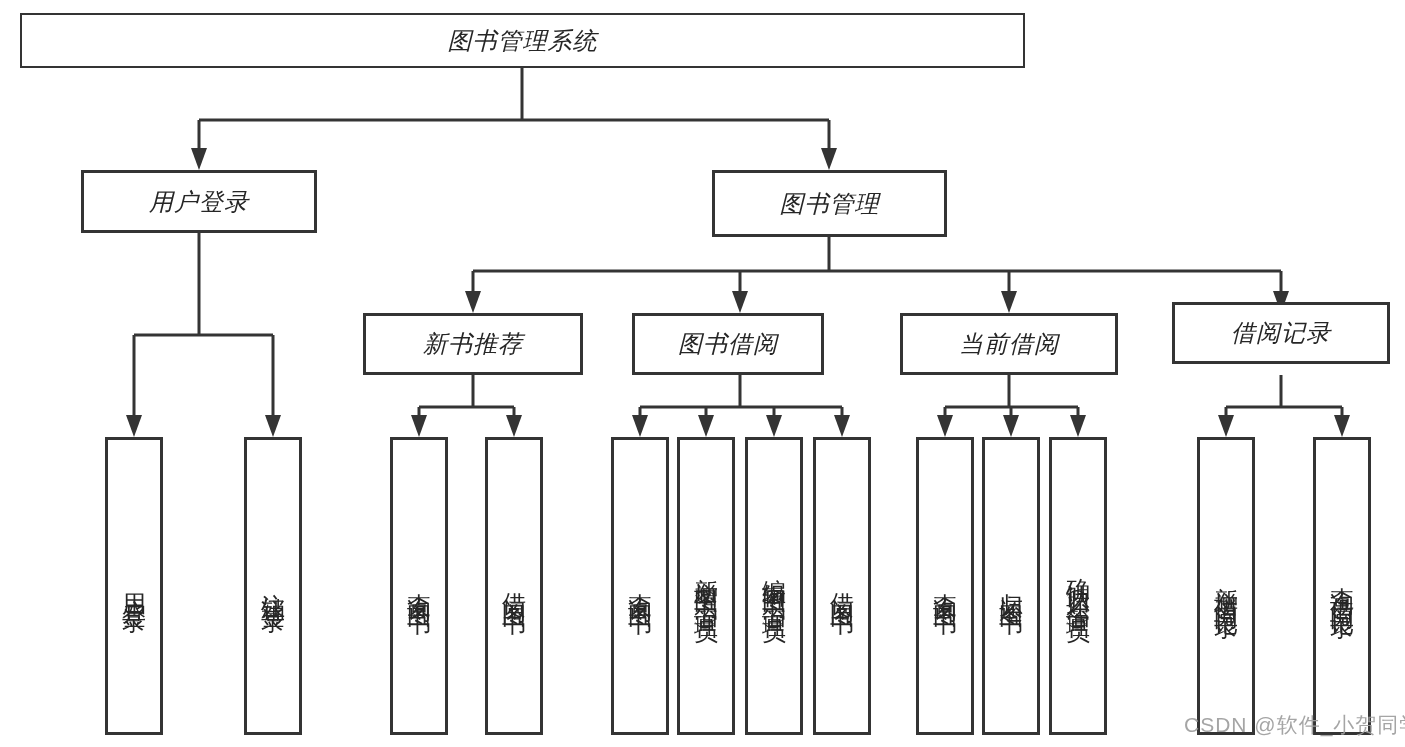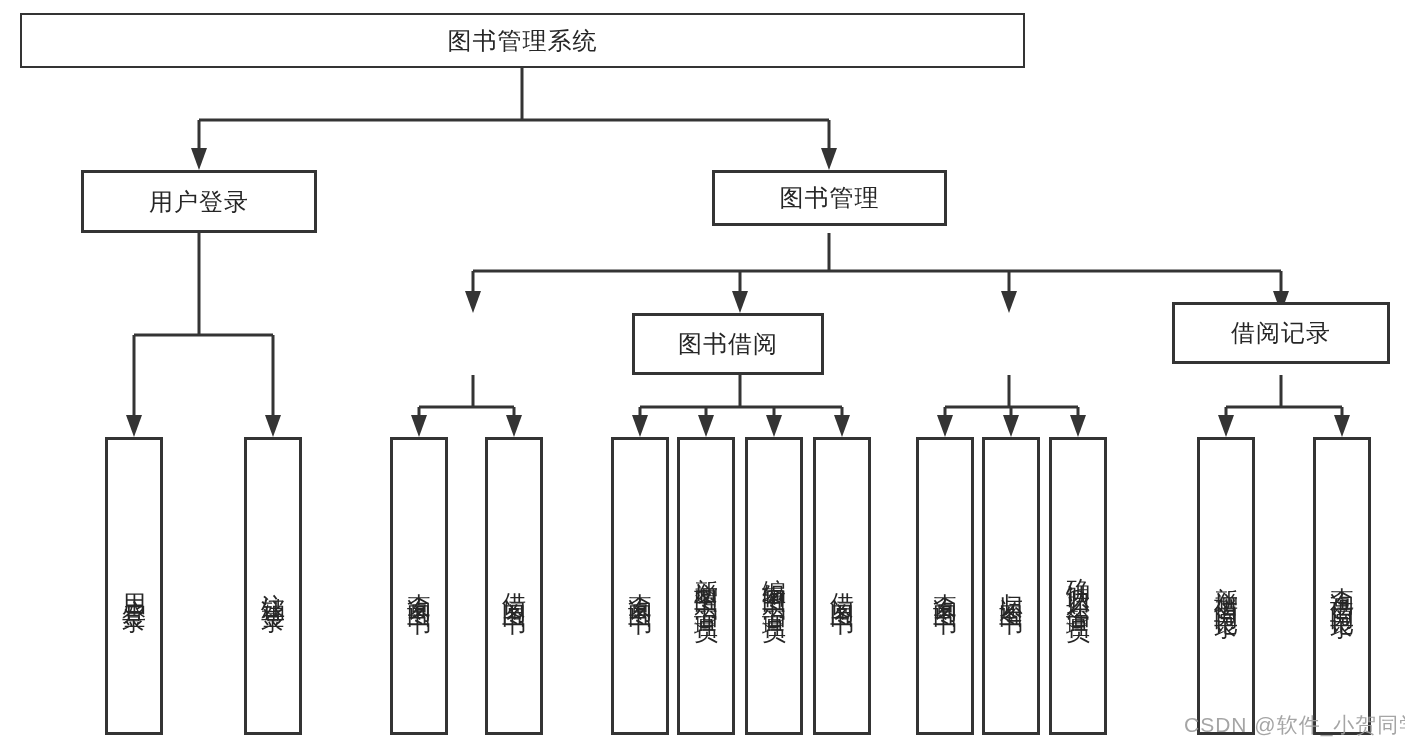--- a/index.html
+++ b/index.html
@@ -27,20 +27,21 @@
     display: flex;
     align-items: center;
     justify-content: center;
   }
   .node.root { border-width: 2px; }
   .lbl {
     font-size: 24px;
     color: #262626;
     letter-spacing: 1px;
     white-space: nowrap;
+    font-style: italic;
   }
   .vlbl {
     writing-mode: vertical-rl;
     text-orientation: mixed;
     font-size: 24px;
     color: #262626;
     letter-spacing: 6px;
     line-height: 1;
   }
   .watermark {
@@ -103,26 +104,32 @@
     </g>
   </svg>
 
   <div class="node root" style="left:20px;top:13px;width:1005px;height:55px">
     <span class="lbl">图书管理系统</span>
   </div>
 
   <div class="node" style="left:81px;top:170px;width:236px;height:63px">
     <span class="lbl">用户登录</span>
   </div>
-  <div class="node" style="left:712px;top:170px;width:235px;height:56px">
+  <div class="node" style="left:712px;top:170px;width:235px;height:67px">
     <span class="lbl">图书管理</span>
   </div>
 
+  <div class="node" style="left:363px;top:313px;width:220px;height:62px">
+    <span class="lbl">新书推荐</span>
+  </div>
   <div class="node" style="left:632px;top:313px;width:192px;height:62px">
     <span class="lbl">图书借阅</span>
+  </div>
+  <div class="node" style="left:900px;top:313px;width:218px;height:62px">
+    <span class="lbl">当前借阅</span>
   </div>
   <div class="node" style="left:1172px;top:302px;width:218px;height:62px">
     <span class="lbl">借阅记录</span>
   </div>
 
   <div class="node" style="left:105px;top:437px;width:58px;height:298px">
     <span class="vlbl">用户登录</span>
   </div>
   <div class="node" style="left:244px;top:437px;width:58px;height:298px">
     <span class="vlbl">注销登录</span>

